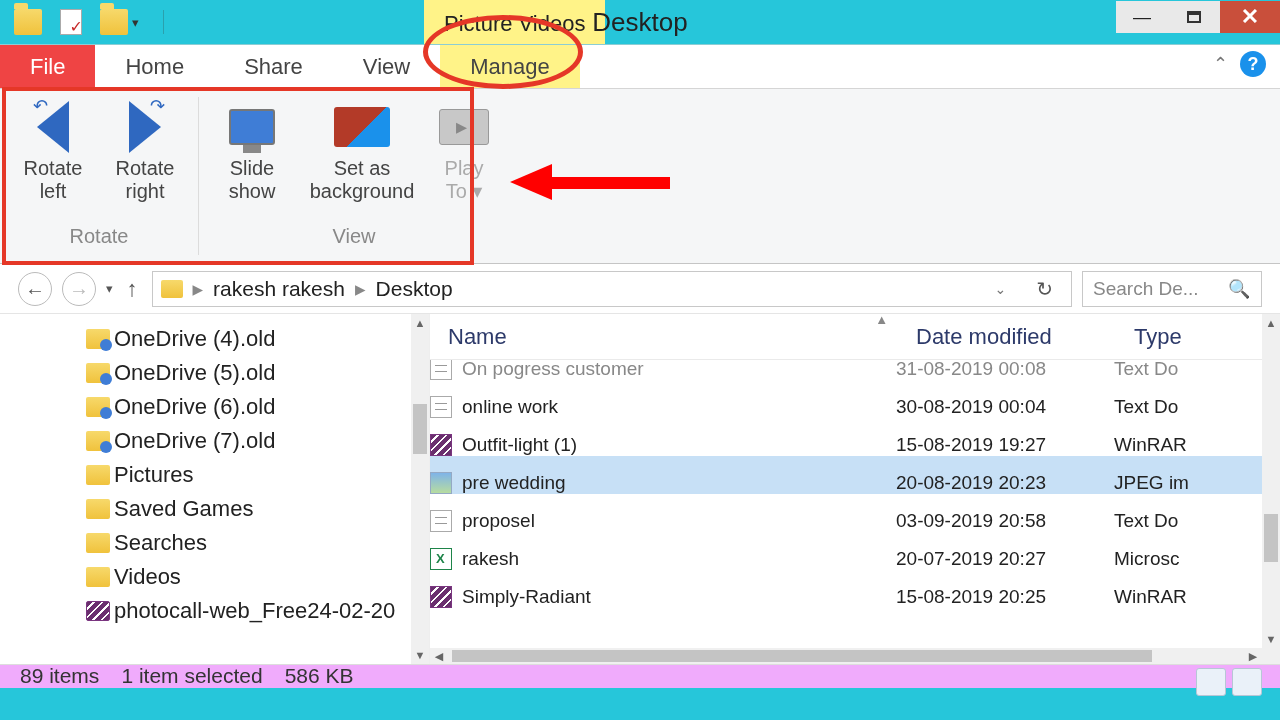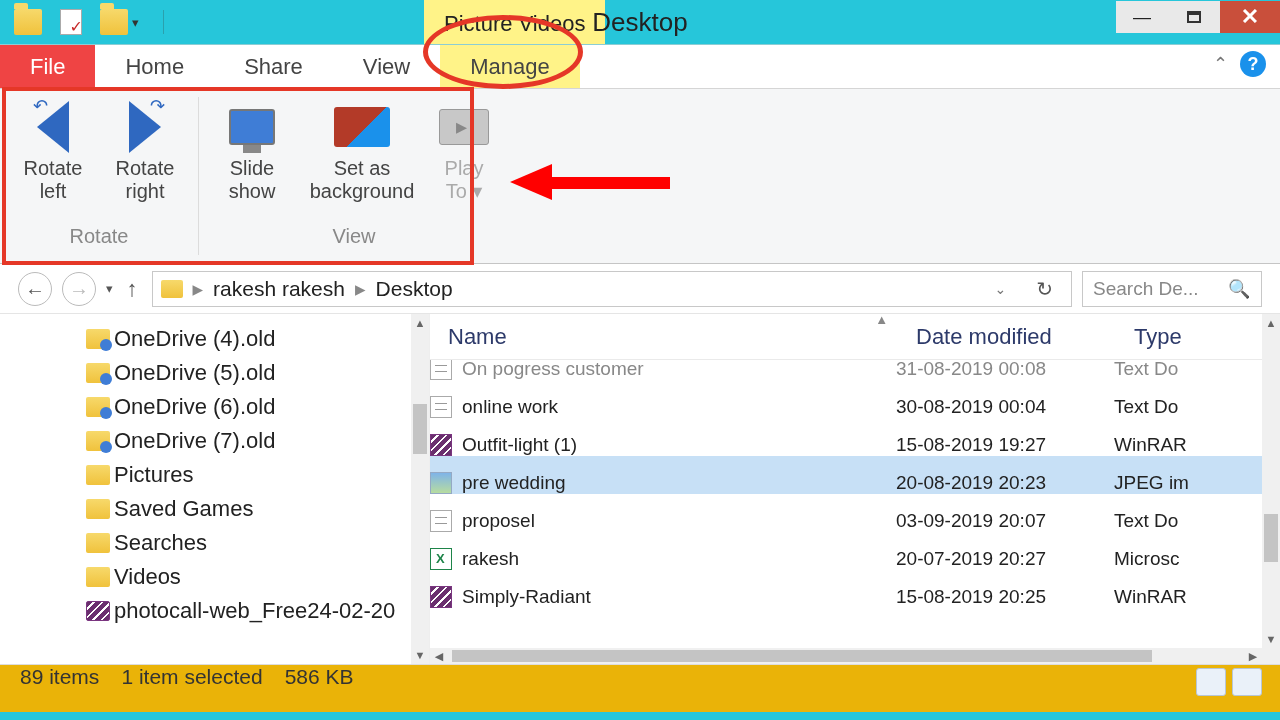--- a/index.html
+++ b/index.html
@@ -161,21 +161,21 @@
   .fic2.xls{background:#fff;border:1px solid #1e8449;position:relative}
   .fic2.xls::after{content:"X";color:#1e8449;font-size:13px;font-weight:bold;position:absolute;left:5px;top:2px}
   .fp-vscroll{position:absolute;right:0;top:0;bottom:16px;width:18px;background:#f0f0f0}
   .fp-vscroll .thumb{position:absolute;left:2px;width:14px;background:#c4c4c4}
   .fp-vscroll .arr{position:absolute;left:0;width:18px;height:18px;background:#f0f0f0;display:flex;align-items:center;justify-content:center;font-size:11px;color:#666}
   .fp-hscroll{position:absolute;left:0;right:18px;bottom:0;height:16px;background:#f0f0f0}
   .fp-hscroll .thumb{position:absolute;top:2px;height:12px;background:#c4c4c4}
   .fp-hscroll .arrh{position:absolute;top:0;width:18px;height:16px;display:flex;align-items:center;justify-content:center;font-size:11px;color:#666}
   .fp-corner{position:absolute;right:0;bottom:0;width:18px;height:16px;background:#f0f0f0}
 
-  .statusbar{height:48px;background:#eab308;display:flex;align-items:flex-start;padding:0 20px;font-size:21px;color:#333;border-top:1px solid #ddd;gap:22px;position:relative}
+  .statusbar{height:24px;background:#f0abfc;display:flex;align-items:flex-end;padding:0 20px;font-size:21px;color:#333;border-top:1px solid #ddd;gap:22px;position:relative}
   .statusbar .views{position:absolute;right:18px;top:3px;display:flex;gap:6px}
   .view-btn{width:30px;height:28px;border:1px solid #b7c6d6;background:#eaf1f9;border-radius:3px;cursor:pointer}
 
   .bottom-strip{height:16px;background:#26c6da}
 </style>
 </head>
 <body>
 
 <div class="titlebar">
   <div class="qat">
@@ -377,21 +377,21 @@
               <span>pre wedding</span>
             </div>
             <div class="c-date">20-08-2019 20:23</div>
             <div class="c-type">JPEG im</div>
           </div>
           <div class="fp-row">
             <div class="c-name">
               <span class="fic2 txt"></span>
               <span>proposel</span>
             </div>
-            <div class="c-date">03-09-2019 20:07</div>
+            <div class="c-date">03-09-2019 20:58</div>
             <div class="c-type">Text Do</div>
           </div>
           <div class="fp-row">
             <div class="c-name">
               <span class="fic2 xls"></span>
               <span>rakesh</span>
             </div>
             <div class="c-date">20-07-2019 20:27</div>
             <div class="c-type">Microsc</div>
           </div>

